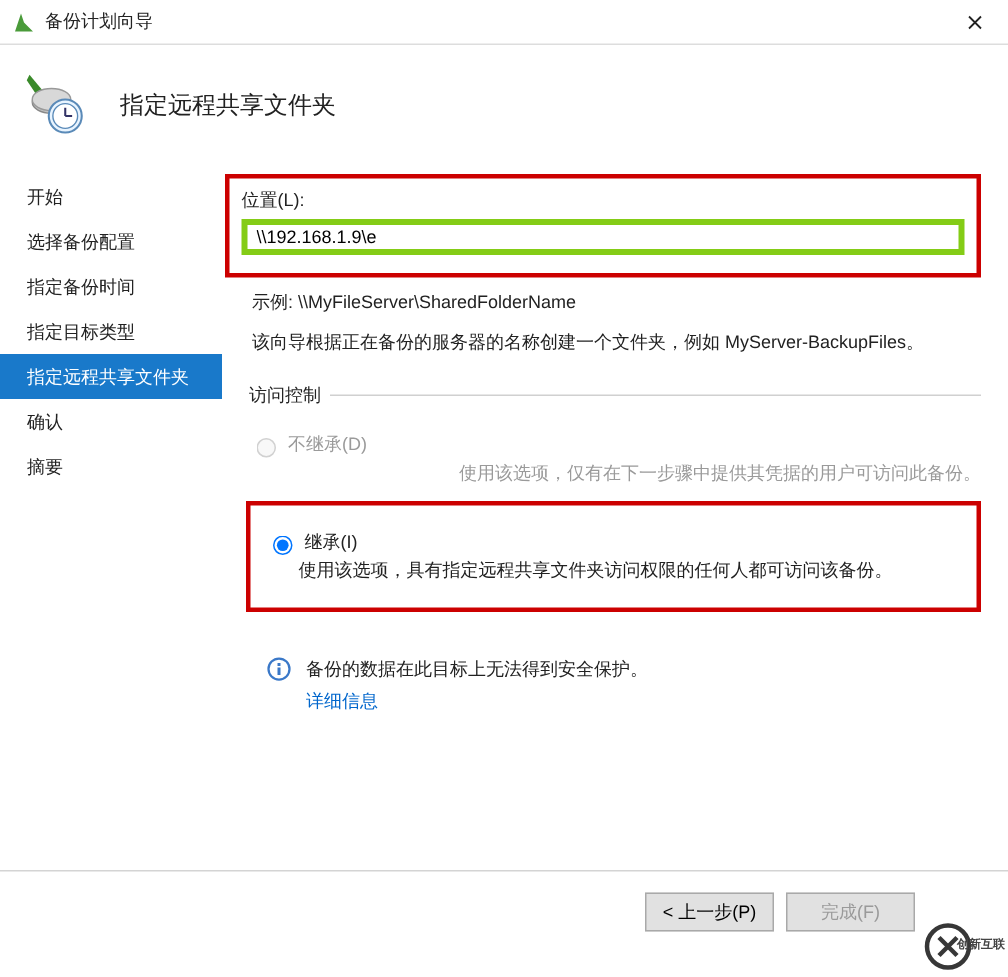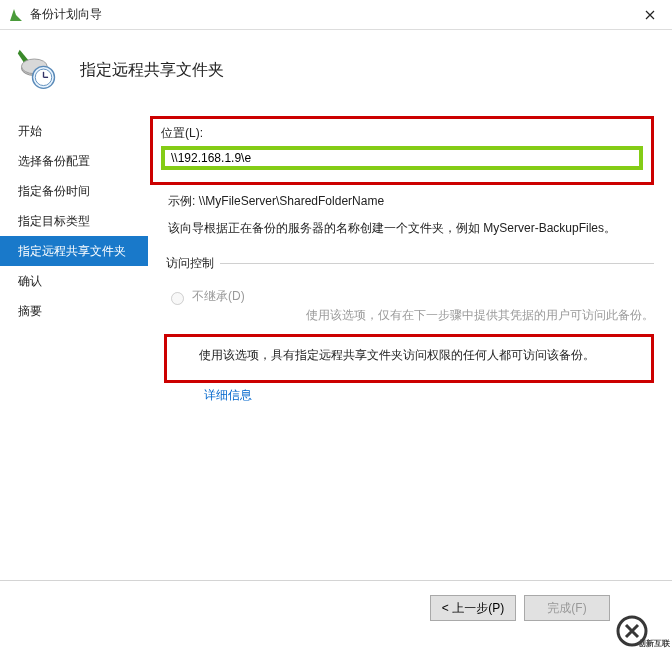--- a/index.html
+++ b/index.html
@@ -33,21 +33,21 @@
   .info-row .iicon { width: 16px; height: 16px; margin-right: 10px; flex-shrink: 0; }
   .info-row .itxt { font-size: 12px; color: #222; }
   .link { color: #0066cc; margin-left: 54px; margin-top: 4px; font-size: 12px; }
   .footer { position: absolute; bottom: 16px; left: 0; right: 0; height: 55px; border-top: 1px solid #d4d4d4; display: flex; align-items: center; justify-content: flex-end; padding-right: 62px; gap: 8px; }
   .btn { height: 26px; min-width: 86px; border: 1px solid #a9a9a9; background: #e1e1e1; font-size: 12px; padding: 0 10px; cursor: pointer; }
   .btn:disabled { color: #9a9a9a; cursor: default; }
   .btn.primary { border: 1px solid #0078d7; background: #e5f1fb; }
   .btn-wrap-red { border: 3px solid #cc0000; padding: 3px; }
   .watermark { position: absolute; right: 0; bottom: 0; width: 60px; height: 40px; opacity: 0.9; }
   .watermark svg { width: 60px; height: 40px; }
-  .wm-txt { position: absolute; right: 2px; bottom: 2px; font-size: 8px; color: #444; font-weight: bold; }
+  .wm-txt { position: absolute; right: 2px; bottom: 16px; font-size: 8px; color: #444; font-weight: bold; }
 </style>
 </head>
 <body>
 
 <div class="titlebar">
   <span class="tb-icon">
     <svg viewBox="0 0 16 16">
         <path d="M2 14 L6 2 L8 8 L14 14 Z" fill="#4a9b3a"></path>
       </svg>
   </span>
@@ -98,24 +98,38 @@
     <fieldset>
       <legend>访问控制</legend>
 
       <div class="radio-row disabled">
         <input type="radio" name="acc" disabled="" style="">
         <span>不继承(D)</span>
       </div>
       <div class="rdesc disabled">使用该选项，仅有在下一步骤中提供其凭据的用户可访问此备份。</div>
 
       <div class="redbox acc-box">
+        <div class="radio-row">
+          <input type="radio" name="acc" checked="" style="">
+          <span>继承(I)</span>
+        </div>
         <div class="rdesc">使用该选项，具有指定远程共享文件夹访问权限的任何人都可访问该备份。</div>
       </div>
     </fieldset>
 
+    <div class="info-row">
+      <span class="iicon">
+        <svg viewBox="0 0 16 16">
+            <circle cx="8" cy="8" r="7" fill="#fff" stroke="#3a78c8" stroke-width="1.5"></circle>
+            <rect x="7" y="7" width="2" height="5" fill="#3a78c8"></rect>
+            <rect x="7" y="4" width="2" height="2" fill="#3a78c8"></rect>
+          </svg>
+      </span>
+      <span class="itxt">备份的数据在此目标上无法得到安全保护。</span>
+    </div>
     <div class="link">详细信息</div>
   </div>
 </div>
 
 <div class="footer">
   <button class="btn">&lt; 上一步(P)</button>
   <button class="btn" disabled="">完成(F)</button>
 </div>
 
 <div class="watermark">

